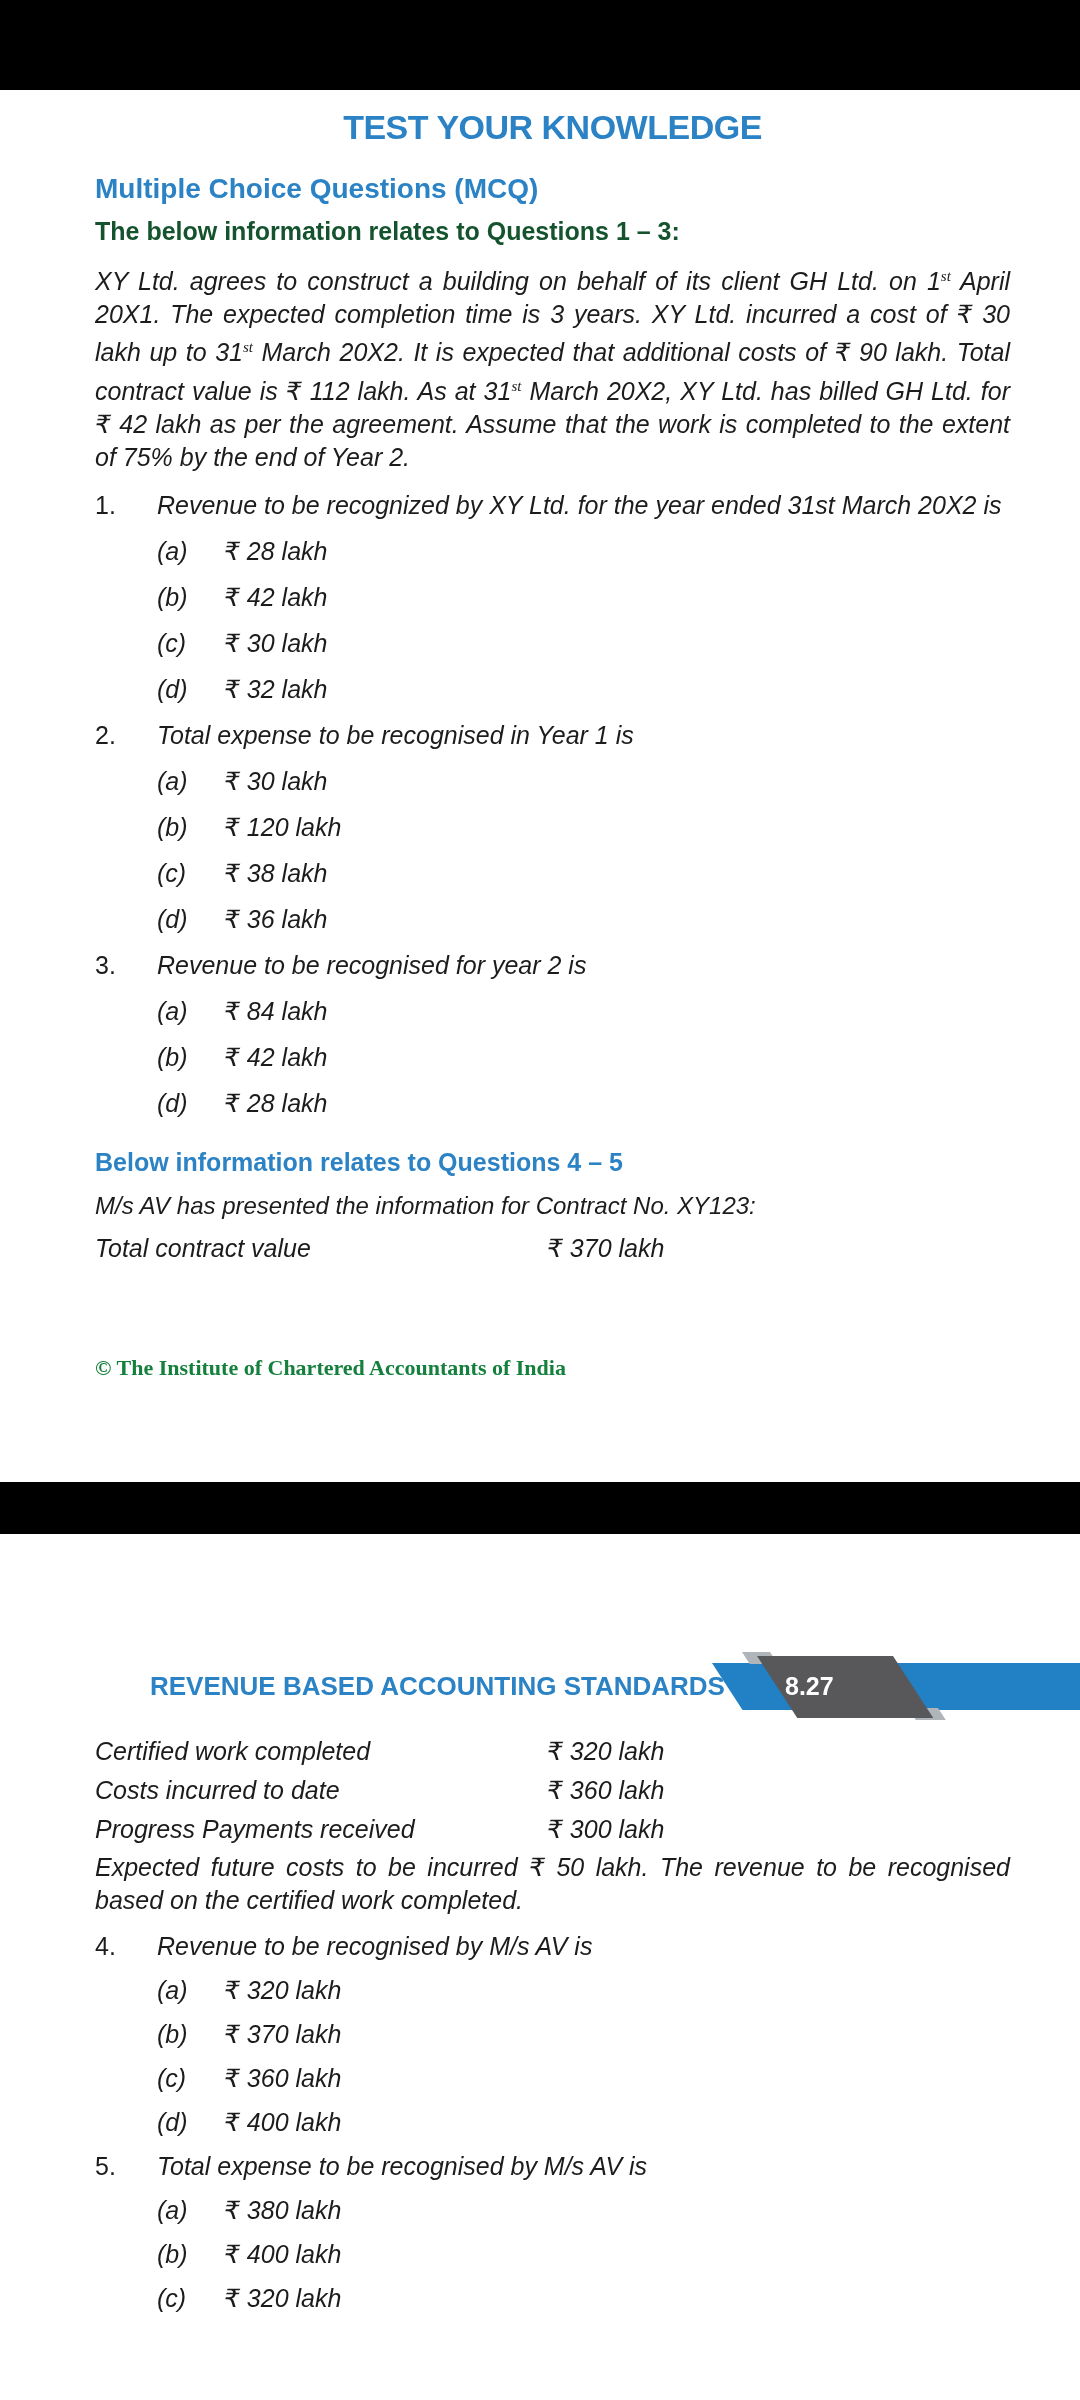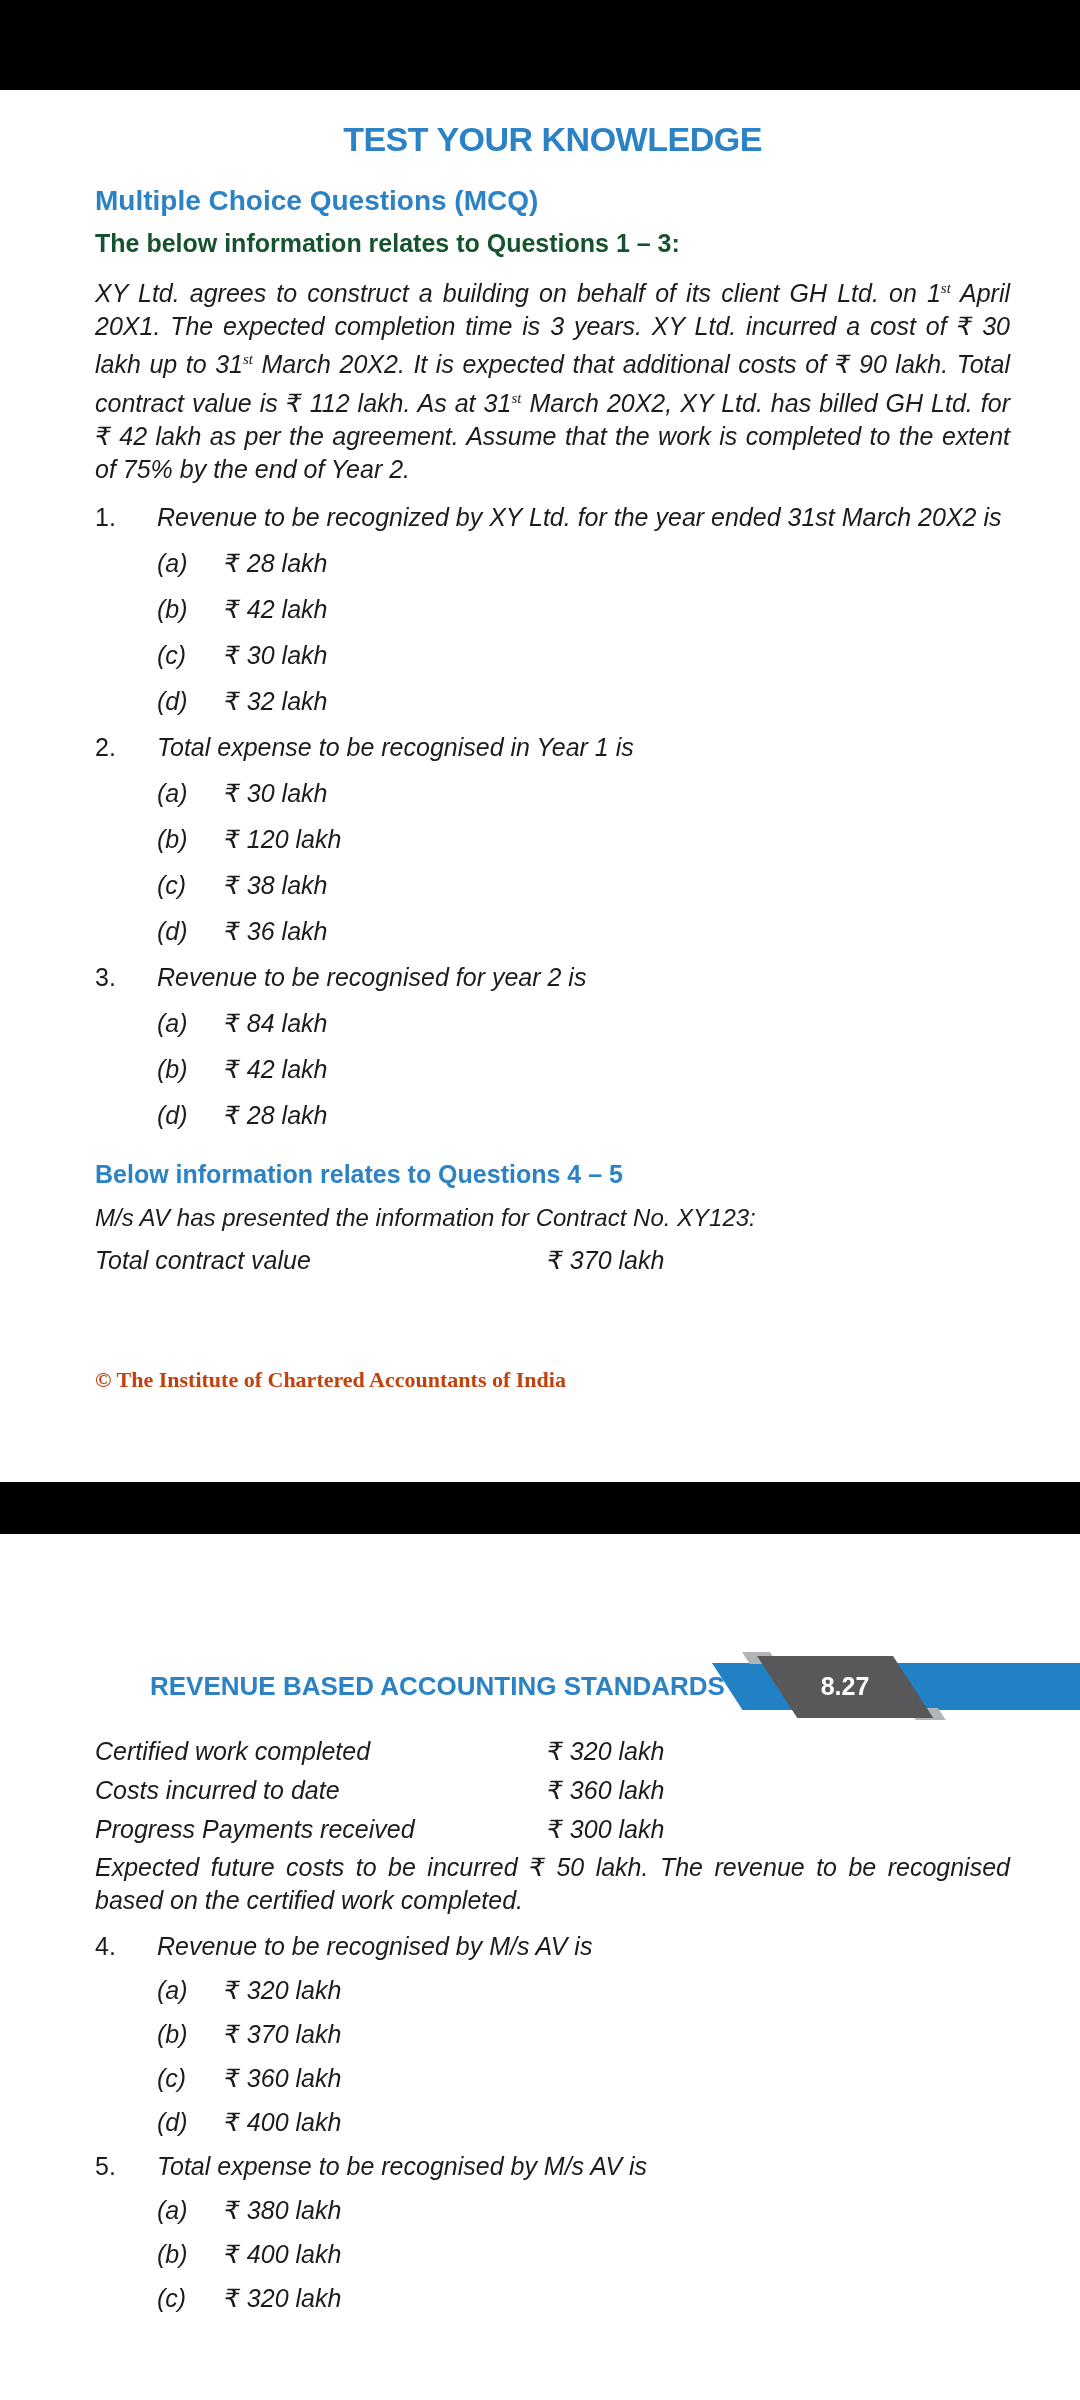--- a/index.html
+++ b/index.html
@@ -2,55 +2,55 @@
 <html><head>
 <meta charset="utf-8">
 <style>
   html,body{margin:0;padding:0;background:#000;}
   .screen{position:relative;width:1080px;height:2400px;background:#ffffff;overflow:hidden;
           font-family:"Liberation Sans","DejaVu Sans",sans-serif;color:#1c1c1c;}
   .top-bar{position:absolute;top:0;left:0;width:1080px;height:90px;background:#000;}
   .separator{position:absolute;top:1482px;left:0;width:1080px;height:52px;background:#000;}
 
   .page{position:absolute;left:0;width:1080px;padding:0 70px 0 95px;box-sizing:border-box;}
-  .page1{top:90px;}
+  .page1{top:78px;}
   .page2{top:1726px;}
 
   h1.title{margin:30px 0 0;text-align:center;color:#2b82c4;font-size:34px;font-weight:bold;letter-spacing:-0.5px;line-height:39px;}
   h2.mcq{margin:26px 0 0;color:#2b82c4;font-size:28px;font-weight:bold;line-height:32px;}
   h3.h-blue{margin:12px 0 12px;color:#14532d;font-size:25px;font-weight:bold;line-height:29px;}
   h3.h-blue2{margin:30px 0 0;color:#2b82c4;font-size:25px;font-weight:bold;line-height:29px;}
 
   p.intro{margin:14px 0 0;font-style:italic;font-size:25px;line-height:33px;text-align:justify;}
   sup{font-size:15px;font-family:Liberation Serif, serif;}
 
   .q{margin-top:12px;}
   .q-row{margin-top:16px;line-height:30px;font-size:25px;}
   .q-num{display:inline-block;width:62px;font-style:normal;}
   .q-text{font-style:italic;}
   .opt-row{margin-top:17px;line-height:29px;padding-left:62px;font-style:italic;font-size:25px;}
   .opt-letter{display:inline-block;width:67px;}
 
   p.ms{margin:14px 0 0;font-style:italic;font-size:24px;line-height:29px;}
   .info-row{margin-top:14px;font-style:italic;font-size:25px;line-height:29px;display:flex;}
   .info-label{width:452px;flex:none;}
-  p.footer{margin:92px 0 0;font-family:"Liberation Serif","DejaVu Serif",serif;font-weight:bold;font-style:normal;font-size:22px;color:#c2410c;}
+  p.footer{margin:92px 0 0;font-family:"Liberation Serif","DejaVu Serif",serif;font-weight:bold;font-style:normal;font-size:22px;color:#15803d;}
 
   
   .band{position:absolute;top:1663px;left:712px;width:600px;height:47px;background:#2181c4;
         transform:skewX(33deg);transform-origin:top left;z-index:1;}
   .accent{position:absolute;background:#b0b5b9;transform:skewX(33deg);transform-origin:top left;z-index:2;}
   .accent-tl{top:1652px;left:742px;width:28px;height:12px;}
   .accent-br{top:1708px;left:908px;width:30px;height:12px;}
   .gray-tab{position:absolute;top:1656px;left:757px;width:136px;height:62px;background:#58585a;
         transform:skewX(33deg);transform-origin:top left;z-index:3;}
   .chapter-title{position:absolute;top:1663px;left:150px;height:47px;line-height:47px;
         color:#2b82c4;font-size:26px;font-weight:bold;z-index:4;}
   .page-number{position:absolute;top:1663px;left:785px;width:120px;height:47px;line-height:47px;
-        text-align:center;color:#ffffff;font-size:25px;font-weight:bold;z-index:4;}
+        text-align:left;color:#ffffff;font-size:25px;font-weight:bold;z-index:4;}
 
   .page2 .info-row{margin-top:12px;line-height:27px;}
   .page2 p.para{margin:8px 0 0;font-style:italic;font-size:25px;line-height:33px;text-align:justify;}
   .page2 .q{margin-top:10px;}
   .page2 .q-row{margin-top:14px;}
   .page2 .opt-row{margin-top:15px;}
 </style>
 </head>
 <body>
 

